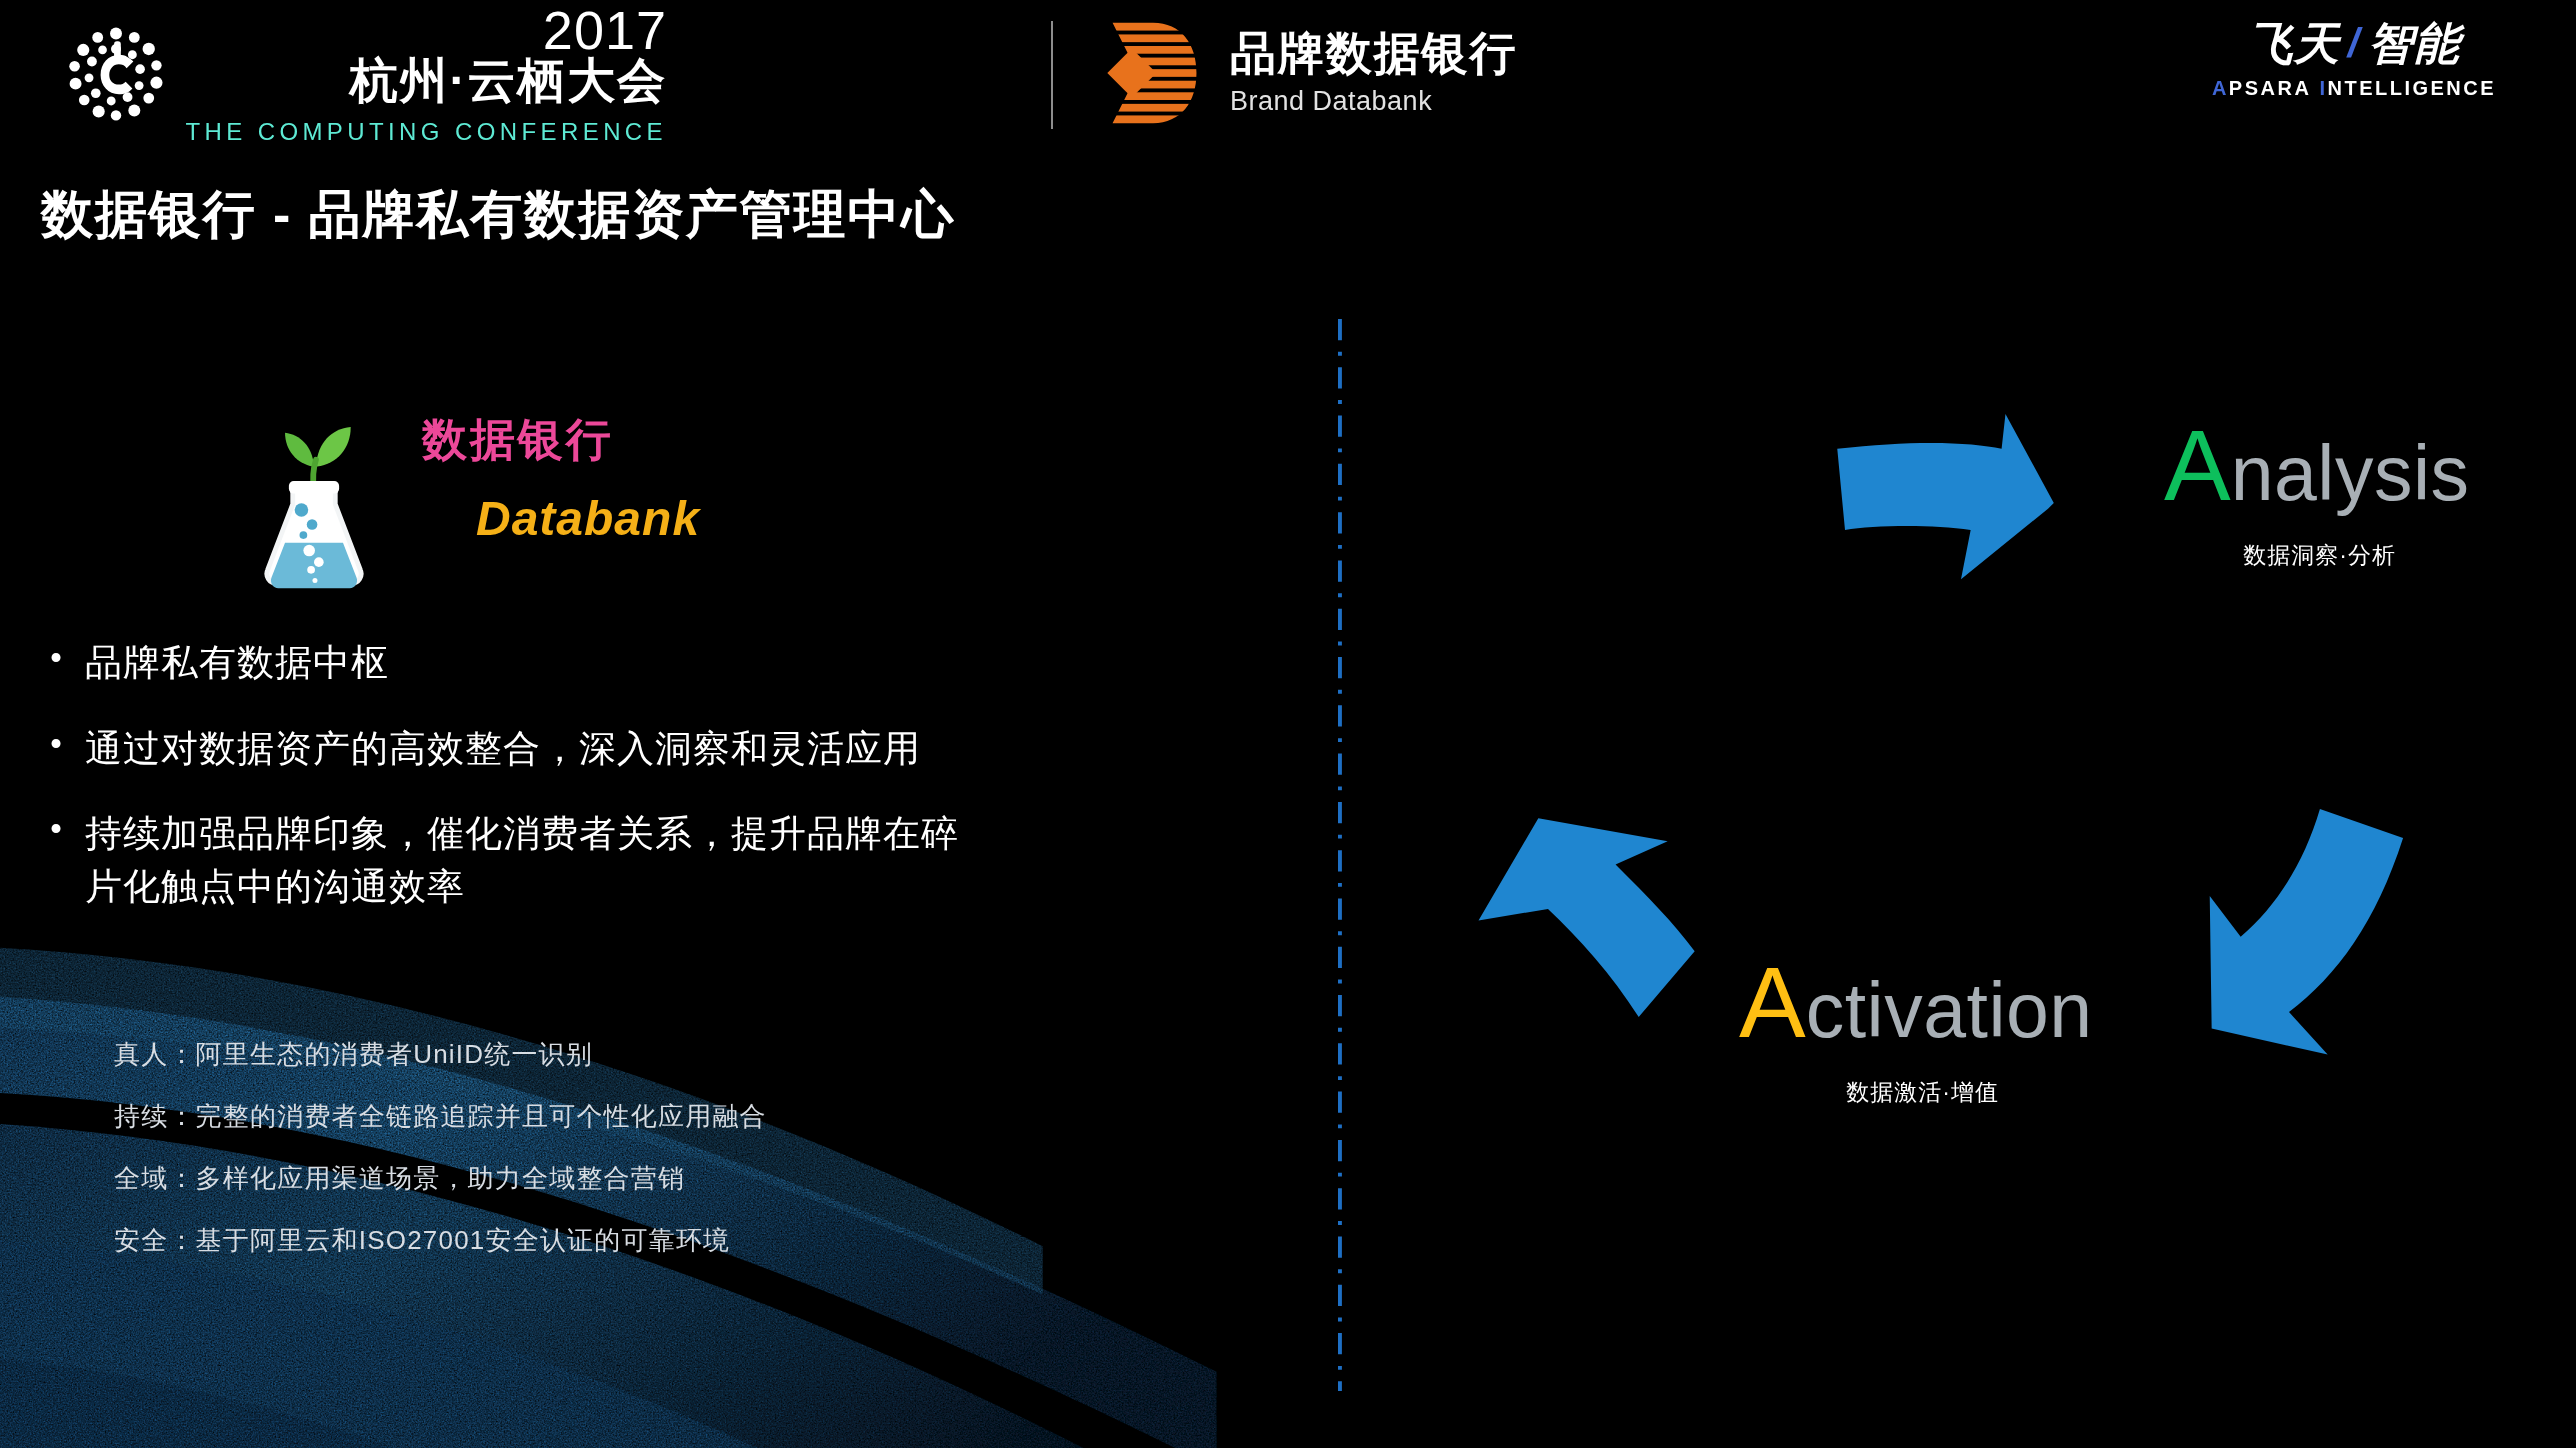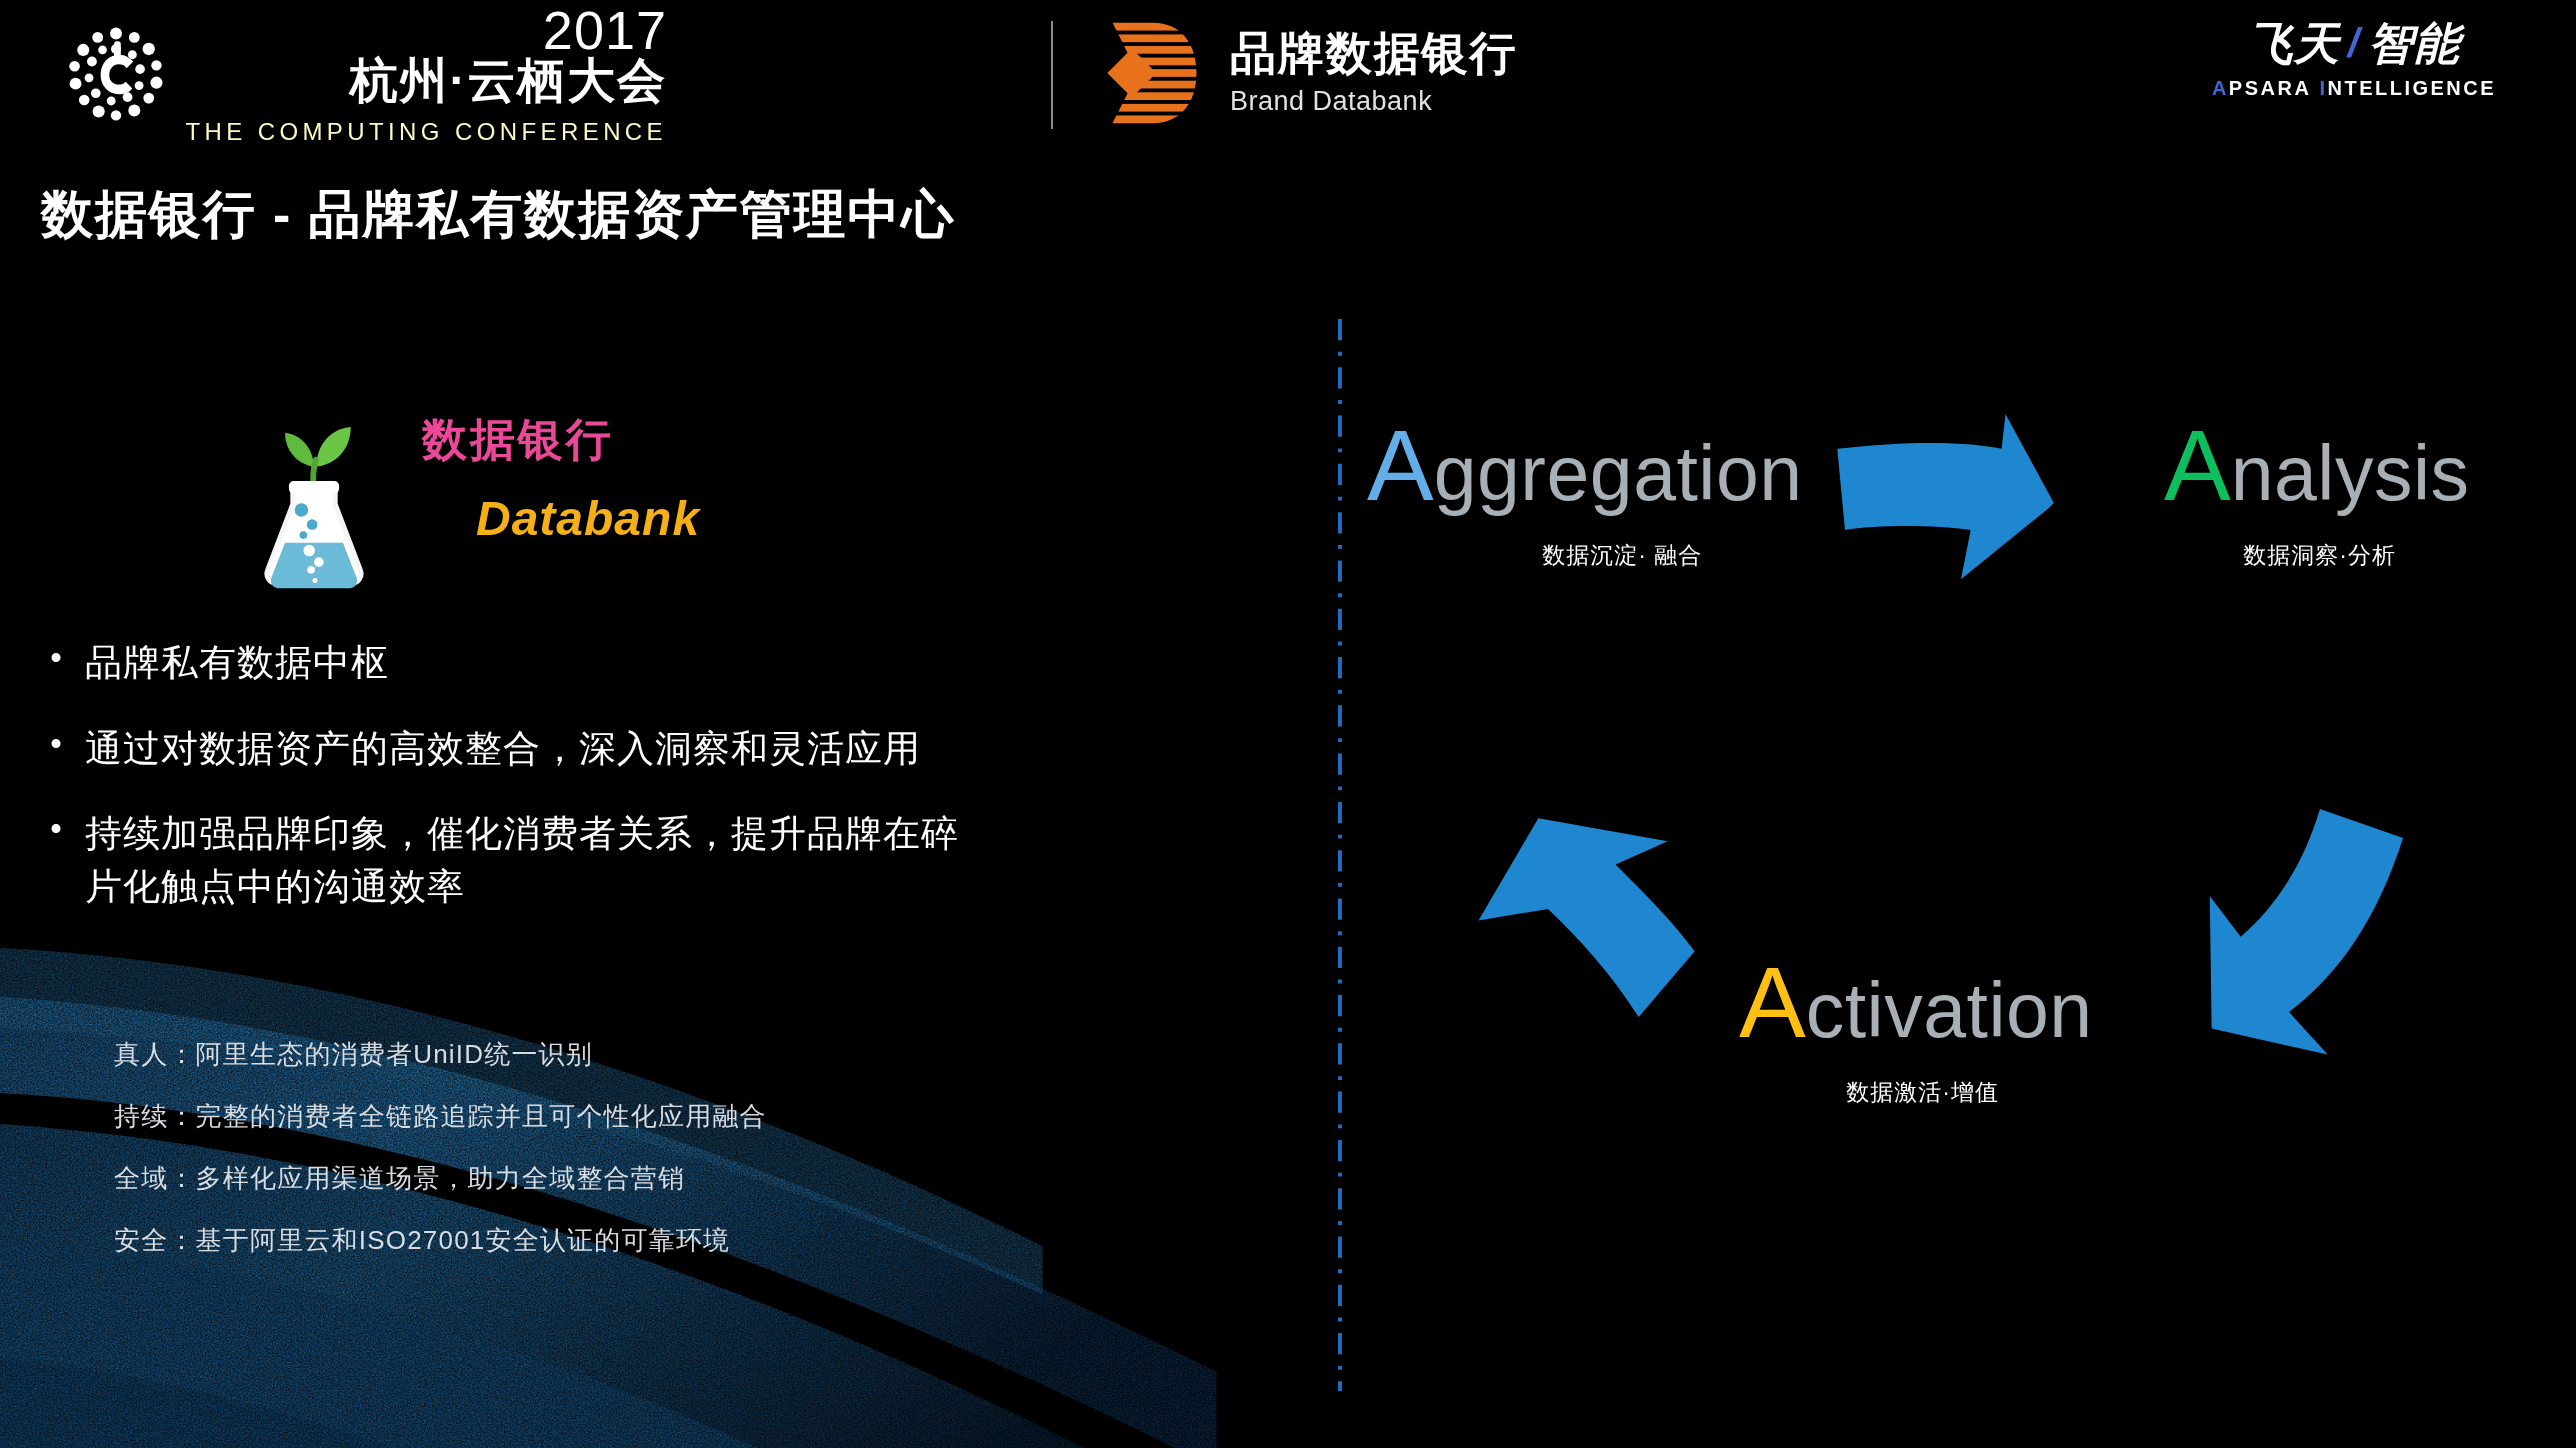--- a/index.html
+++ b/index.html
@@ -17,21 +17,21 @@
 
   
   .header { position:absolute; top:0; left:0; width:100%; height:155px; }
 
   .conf-logo { position:absolute; left:64px; top:17.4px; width:995px; height:114px; display:flex; align-items:center; }
   .dotmark { width:104px; height:104px; position:relative; flex:0 0 auto; }
   .conf-text { margin-left:17.4px; }
   .conf-line1 { display:flex; align-items:flex-end; color:#fff;flex-direction:column; }
   .conf-year { font-size:54px; font-weight:400; letter-spacing:1px; line-height:1; }
   .conf-cn { font-size:48px; font-weight:700; line-height:1; margin-left:13.5px; letter-spacing:1.9px; }
-  .conf-line2 { color:#fef9c3; font-size:24px; letter-spacing:4.4px; margin-top:12.6px; font-weight:400; }
+  .conf-line2 { color:#5eead4; font-size:24px; letter-spacing:4.4px; margin-top:12.6px; font-weight:400; }
 
   .hdr-divider { position:absolute; left:1051px; top:21px; width:1.9px; height:108px; background:#8d8d8d; }
 
   .bdb-logo { position:absolute; left:1101px; top:19.3px; display:flex; align-items:center; }
   .bdb-mark { width:108px; height:108px; position:relative; flex:0 0 auto; }
   .bdb-text { margin-left:21px; }
   .bdb-cn { color:#fff; font-size:46px; font-weight:700; letter-spacing:1.9px; line-height:1.05; }
   .bdb-en { color:#e2e2e2; font-size:27px; font-weight:400; letter-spacing:0.5px; margin-top:8.7px; }
 
   .apsara { position:absolute; right:77px; top:21px; width:290px; text-align:center; }
@@ -255,26 +255,20 @@
     </div>
   </div>
 
   <div class="notes">
     <div class="note-line">真人：阿里生态的消费者UniID统一识别</div>
     <div class="note-line">持续：完整的消费者全链路追踪并且可个性化应用融合</div>
     <div class="note-line">全域：多样化应用渠道场景，助力全域整合营销</div>
     <div class="note-line">安全：基于阿里云和ISO27001安全认证的可靠环境</div>
   </div>
 
-  <div class="node n-agg">
-    <div class="node-word">
-      <span class="cap" style="color:#63ADE8">A</span><span class="rest">ggregation</span>
-    </div>
-    <div class="node-cap">数据沉淀· 融合</div>
-  </div>
 
   <div class="node n-ana">
     <div class="node-word">
       <span class="cap" style="color:#0DBF5C">A</span><span class="rest">nalysis</span>
     </div>
     <div class="node-cap">数据洞察·分析</div>
   </div>
 
   <div class="node n-act">
     <div class="node-word">

